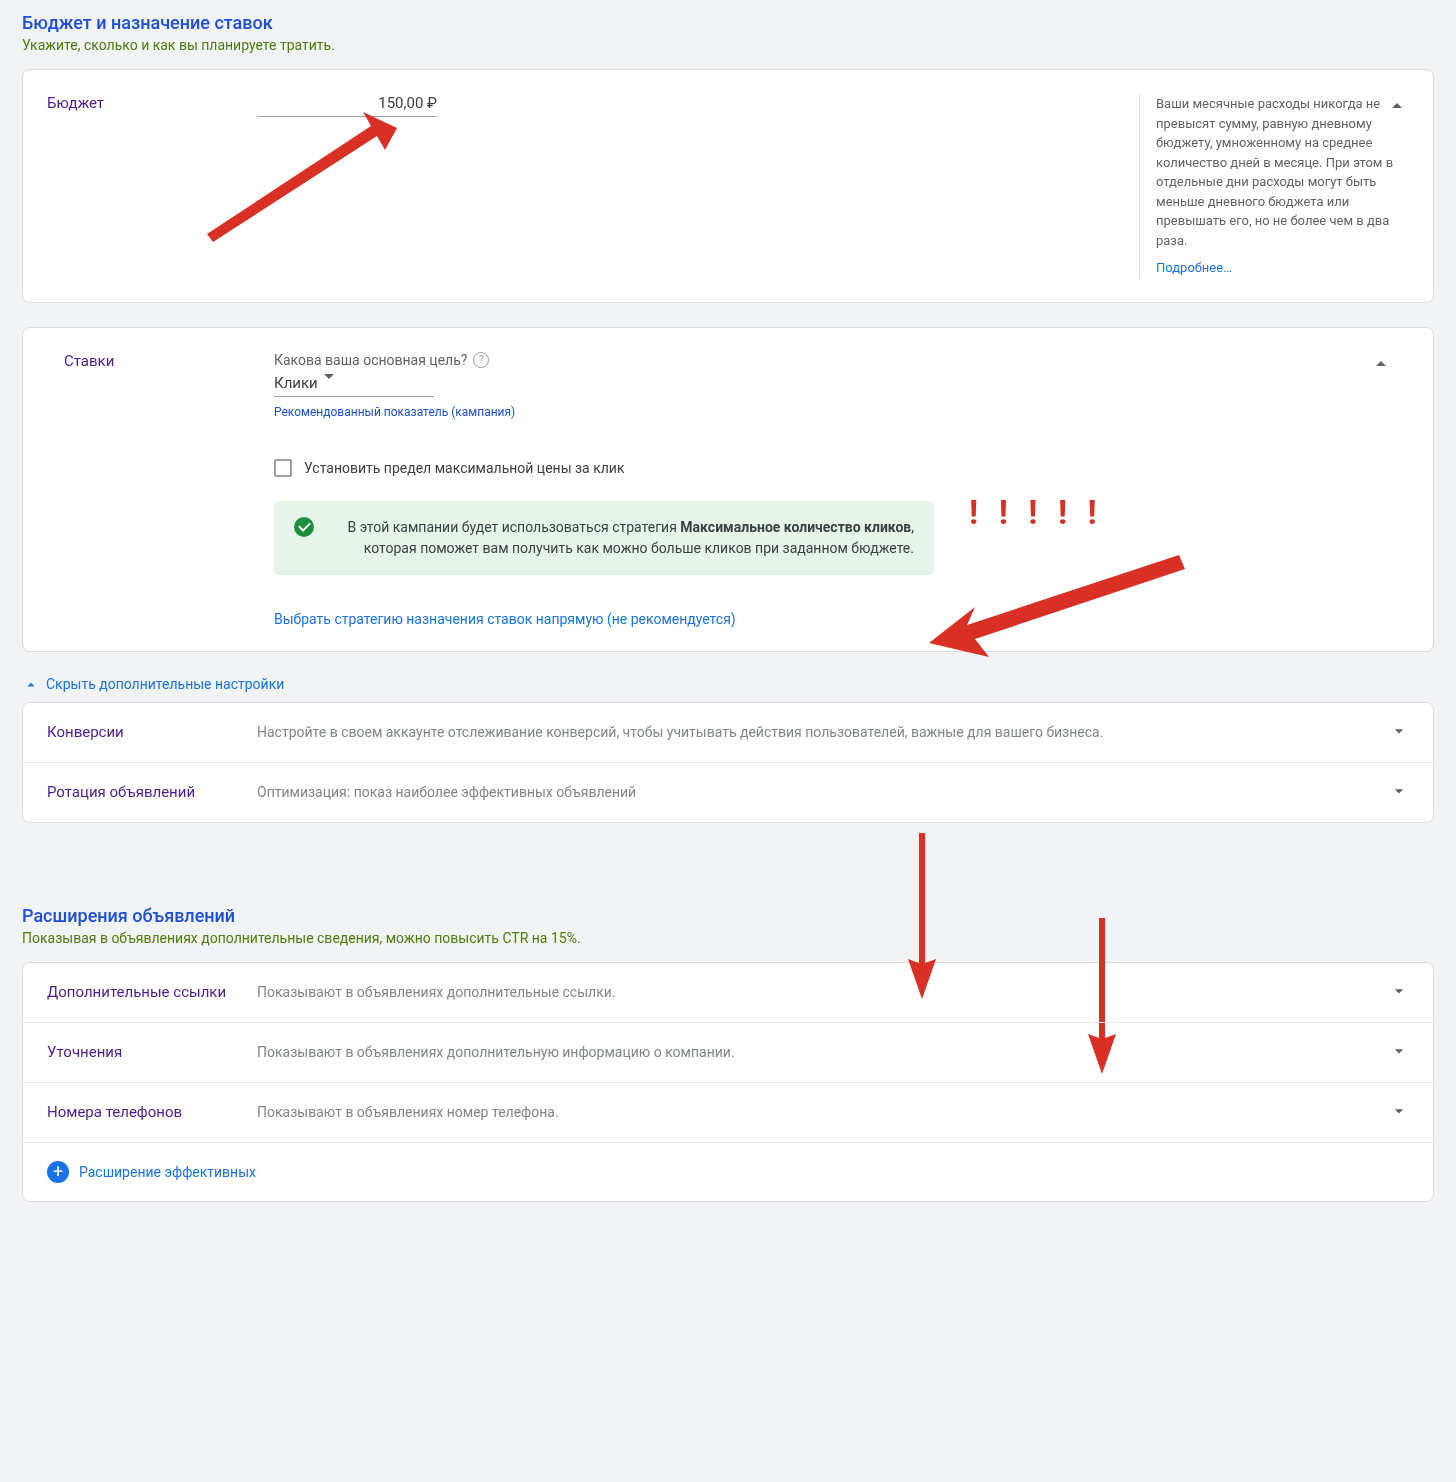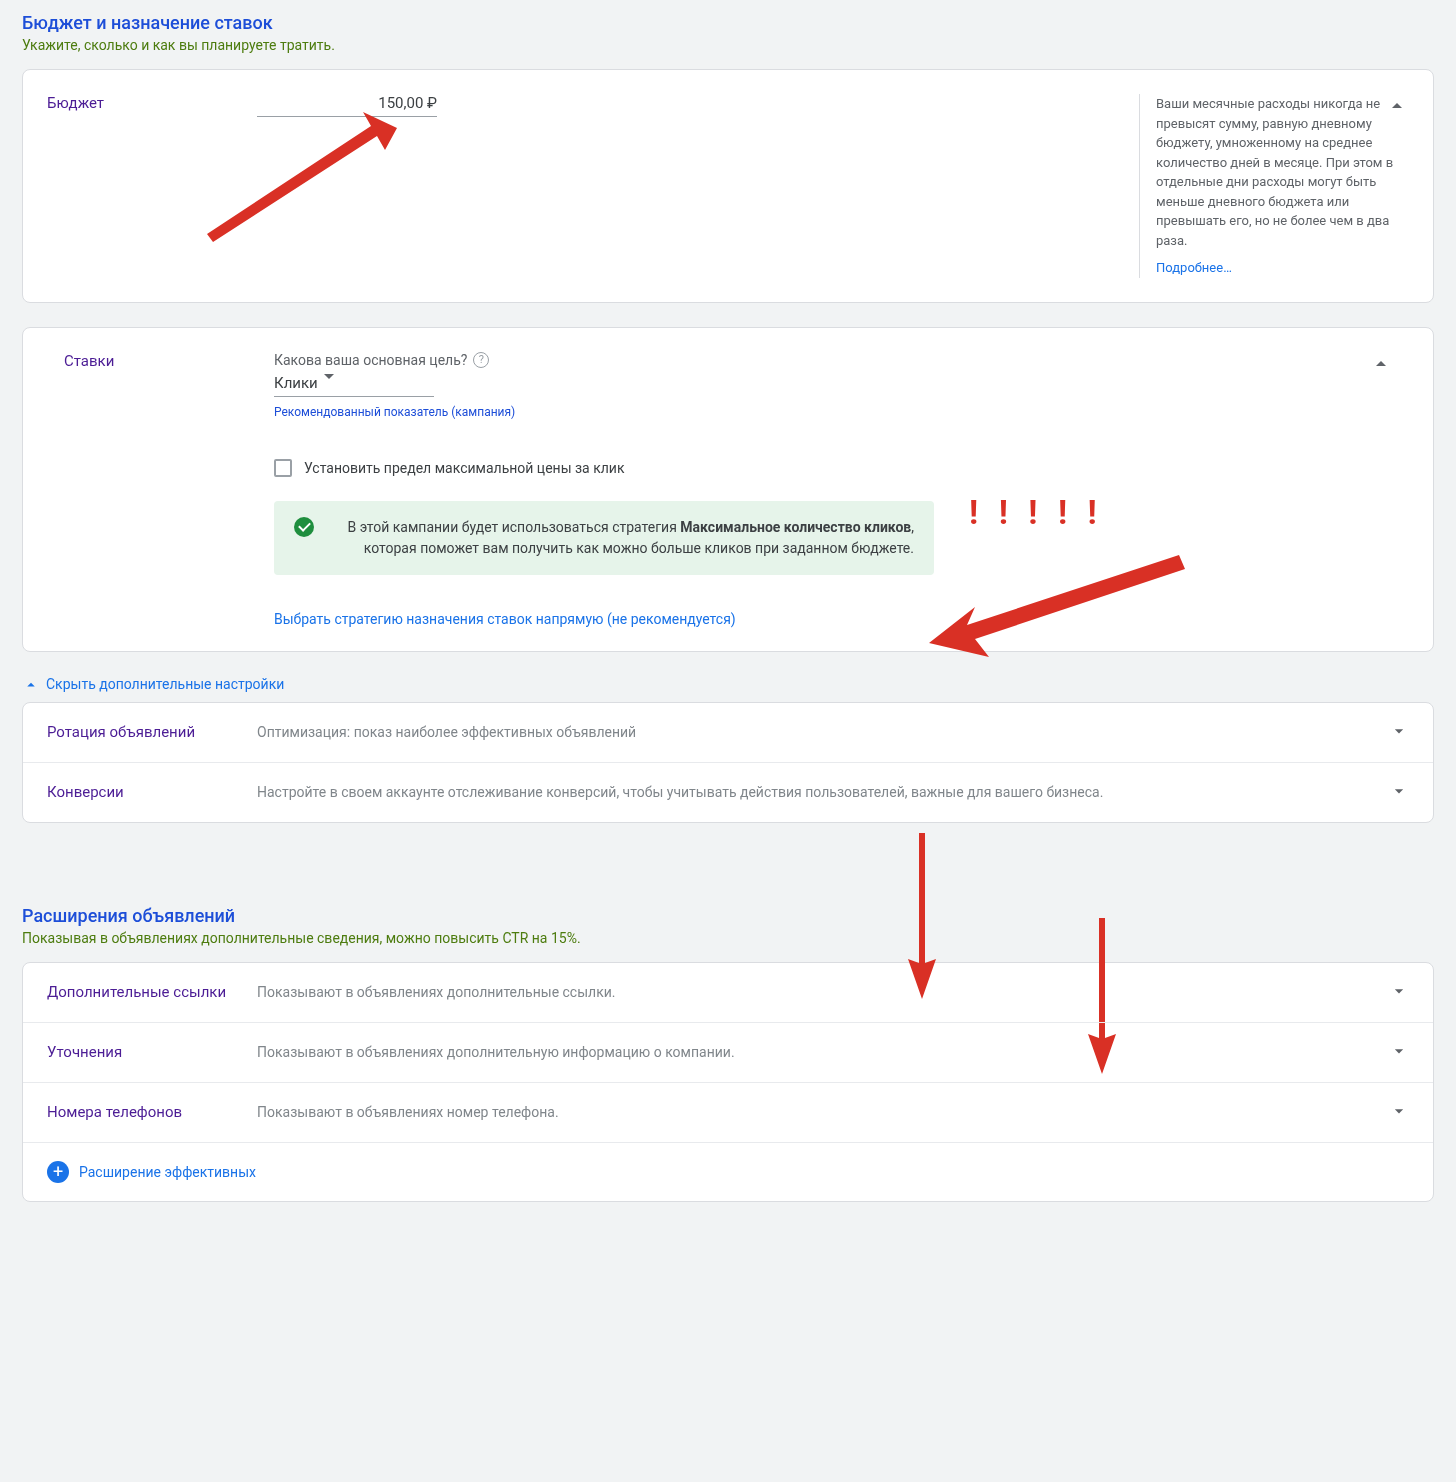--- a/index.html
+++ b/index.html
@@ -239,31 +239,31 @@
 
 <div class="hide-settings">
   <svg class="chev" viewBox="0 0 24 24">
       <path d="M7 14l5-5 5 5z"></path>
     </svg>
   <span>Скрыть дополнительные настройки</span>
 </div>
 
 <div class="collapsed-list">
   <div class="collapsed-row">
-    <div class="card-label">Ротация объявлений</div>
-    <div class="collapsed-desc">Оптимизация: показ наиболее эффективных объявлений</div>
+    <div class="card-label">Конверсии</div>
+    <div class="collapsed-desc">Настройте в своем аккаунте отслеживание конверсий, чтобы учитывать действия пользователей, важные для вашего бизнеса.</div>
     <div class="chevron-down">
       <svg width="20" height="20" viewBox="0 0 24 24" fill="#5f6368">
           <path d="M7 10l5 5 5-5z"></path>
         </svg>
     </div>
   </div>
   <div class="collapsed-row">
-    <div class="card-label">Конверсии</div>
-    <div class="collapsed-desc">Настройте в своем аккаунте отслеживание конверсий, чтобы учитывать действия пользователей, важные для вашего бизнеса.</div>
+    <div class="card-label">Ротация объявлений</div>
+    <div class="collapsed-desc">Оптимизация: показ наиболее эффективных объявлений</div>
     <div class="chevron-down">
       <svg width="20" height="20" viewBox="0 0 24 24" fill="#5f6368">
           <path d="M7 10l5 5 5-5z"></path>
         </svg>
     </div>
   </div>
 </div>
 
 <div class="ext-section" style="position:relative;">
 

